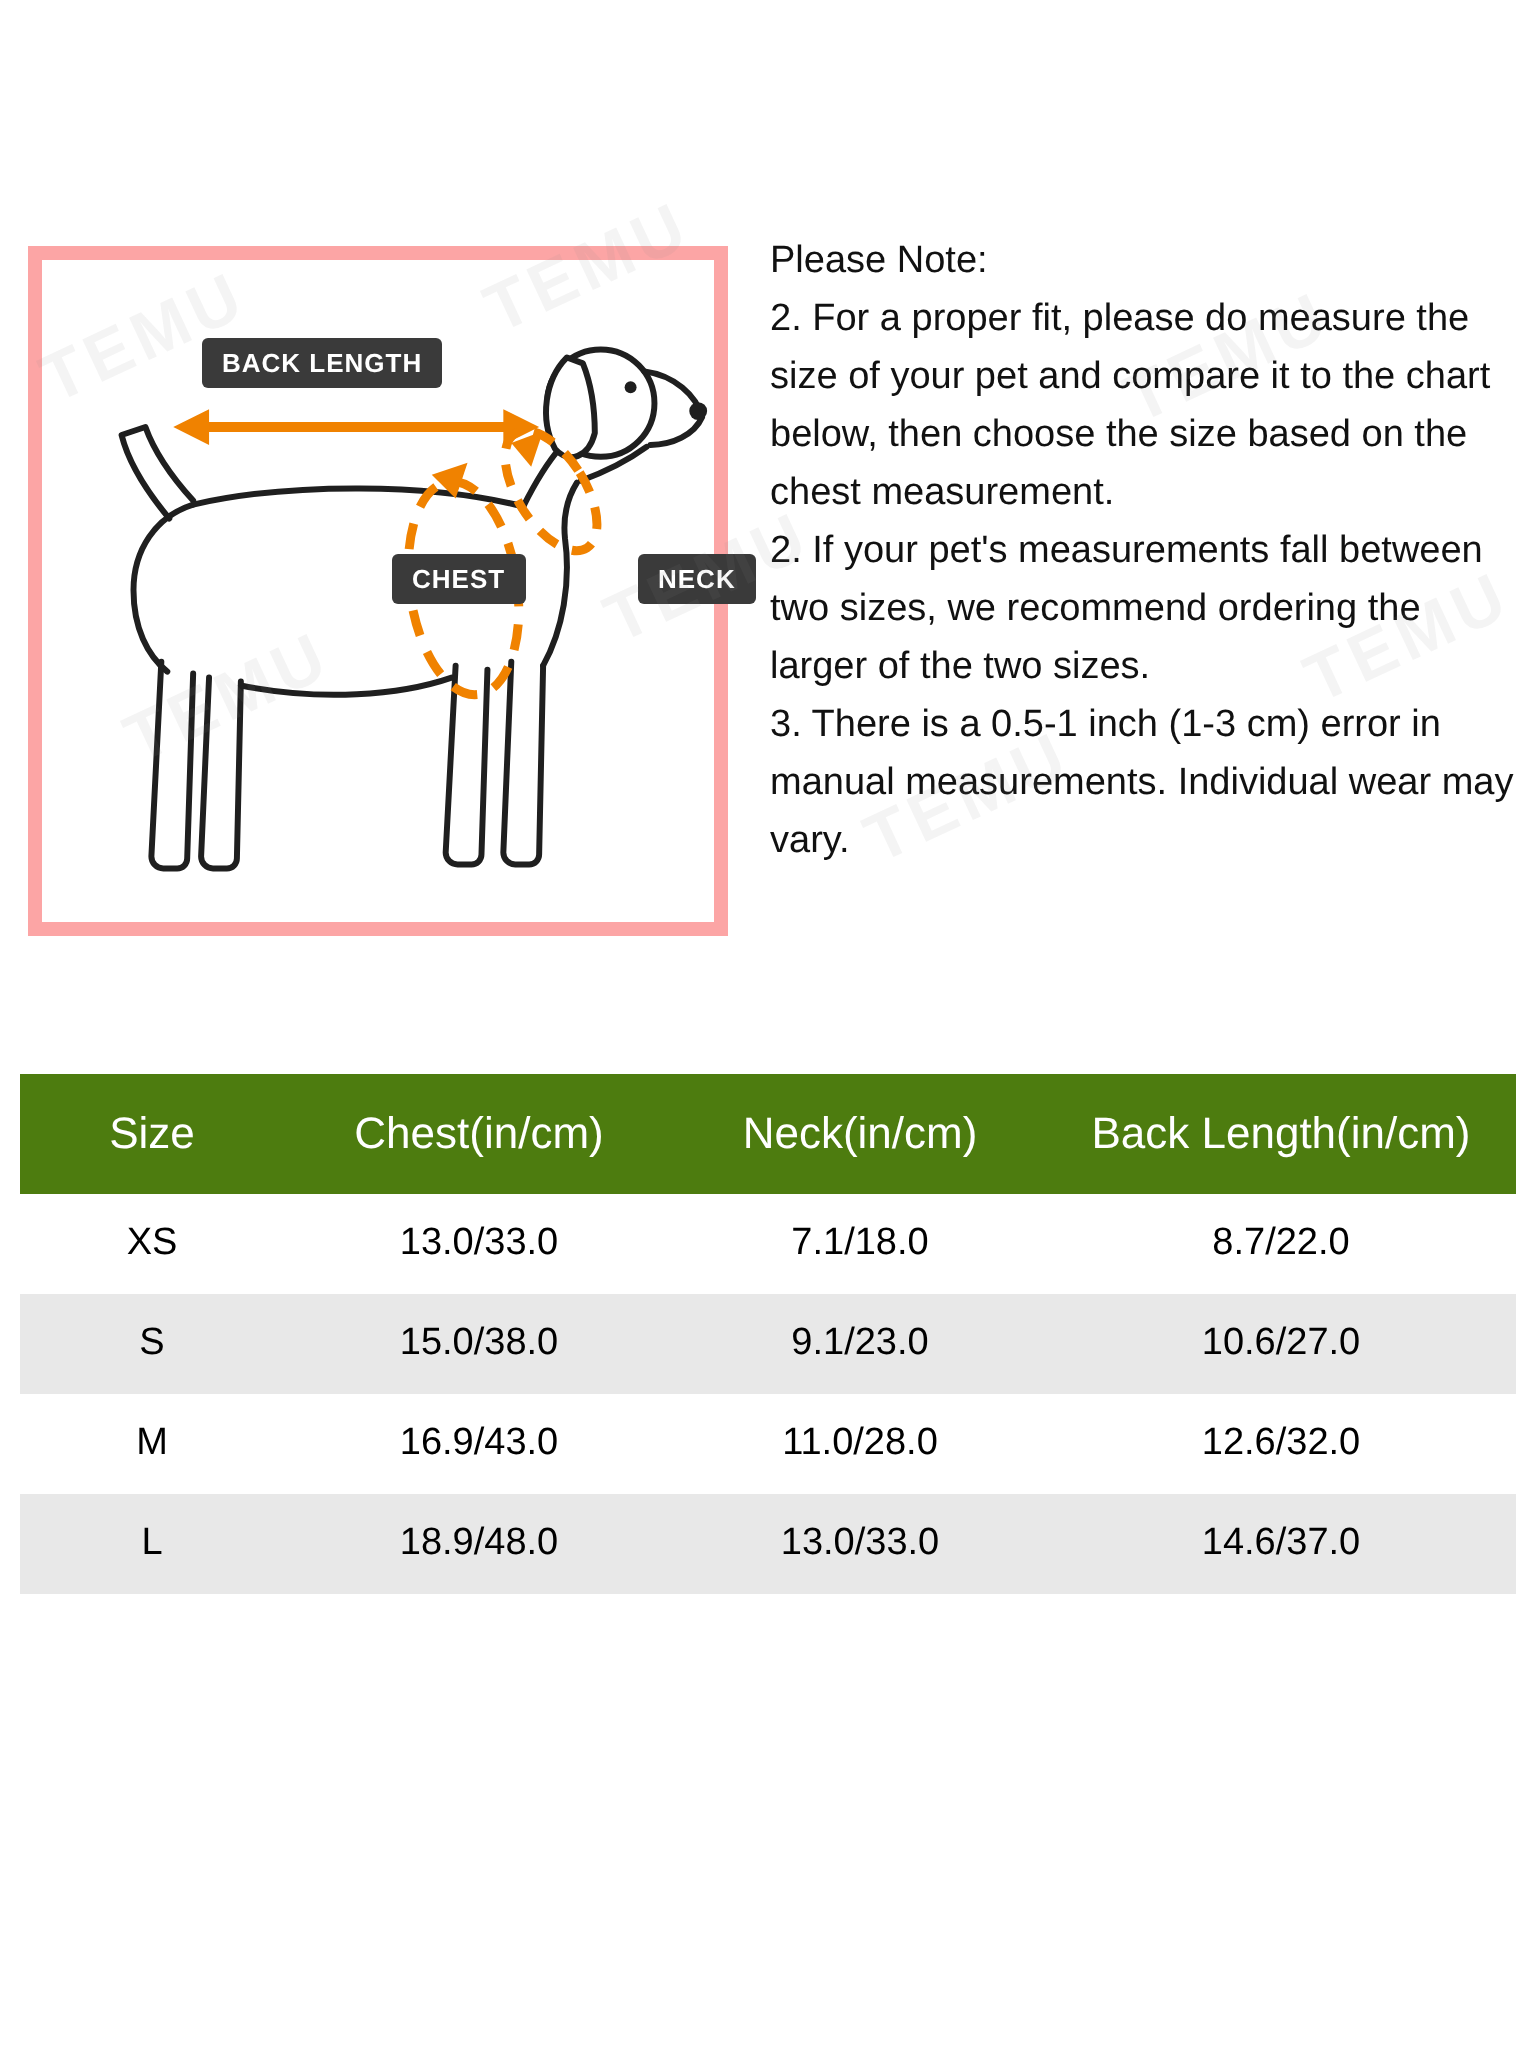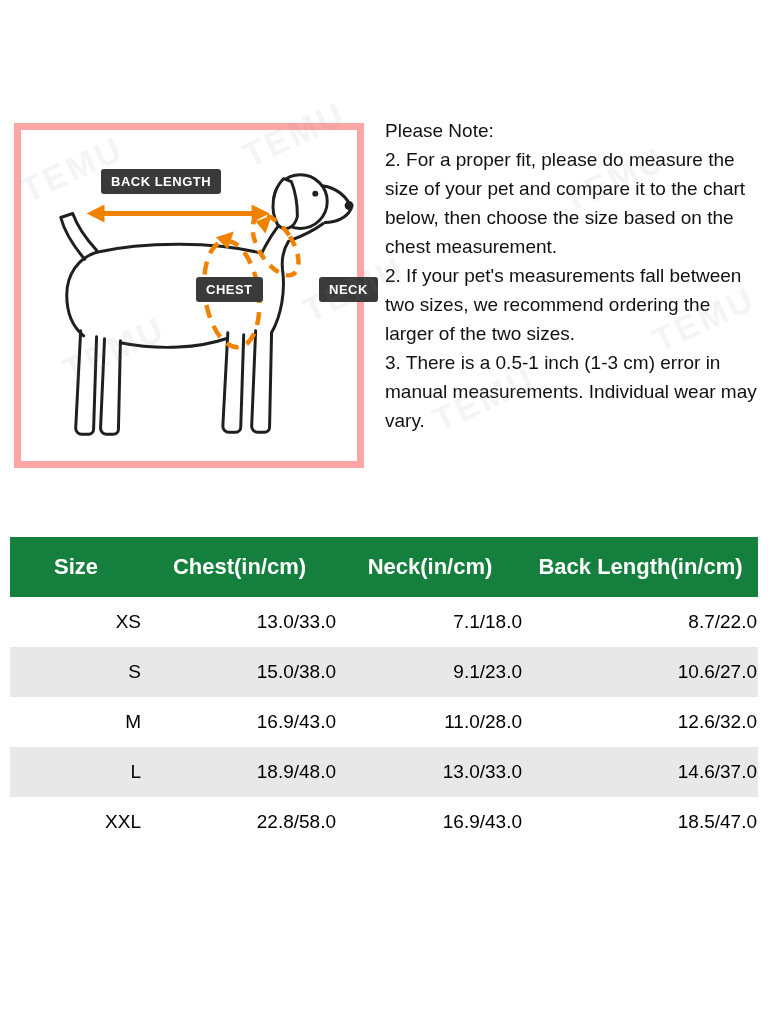--- a/index.html
+++ b/index.html
@@ -26,24 +26,24 @@
     position:absolute;left:385px;top:116px;width:376px;
     font-size:19px;line-height:29px;color:#111111;
   }
   .note p{margin:0;}
   
   .size-table{
     position:absolute;left:10px;top:537px;width:748px;
     border-collapse:collapse;table-layout:fixed;text-align:center;
   }
   .size-table th{
-    height:58px;font-size:22px;font-weight:700;
-    color:#ffffff;background:#15803d;
+    height:58px;font-size:22px;font-weight:400;
+    color:#ffffff;background:#4d7c0f;
   }
-  .size-table td{height:48px;font-size:19px;color:#000000;font-weight:400;text-align:right;}
+  .size-table td{height:48px;font-size:19px;color:#000000;font-weight:400;}
   .size-table tbody tr:nth-child(even){background:#e8e8e8;}
   .size-table tbody tr:nth-child(odd){background:#ffffff;}
   
   .watermark{
     position:absolute;color:#8a8a8a;opacity:.09;font-size:34px;font-weight:700;
     letter-spacing:3px;transform:rotate(-25deg);pointer-events:none;user-select:none;
   }
 </style>
 </head>
 <body>
@@ -139,26 +139,20 @@
       <td>16.9/43.0</td>
       <td>11.0/28.0</td>
       <td>12.6/32.0</td>
     </tr>
     <tr>
       <td>L</td>
       <td>18.9/48.0</td>
       <td>13.0/33.0</td>
       <td>14.6/37.0</td>
     </tr>
-    <tr>
-      <td>XXL</td>
-      <td>22.8/58.0</td>
-      <td>16.9/43.0</td>
-      <td>18.5/47.0</td>
-    </tr>
   </tbody>
 </table>
 
 <span class="watermark" style="left:18px;top:150px">TEMU</span>
 <span class="watermark" style="left:240px;top:115px">TEMU</span>
 <span class="watermark" style="left:60px;top:330px">TEMU</span>
 <span class="watermark" style="left:300px;top:270px">TEMU</span>
 <span class="watermark" style="left:430px;top:380px">TEMU</span>
 <span class="watermark" style="left:560px;top:160px">TEMU</span>
 <span class="watermark" style="left:650px;top:300px">TEMU</span>

